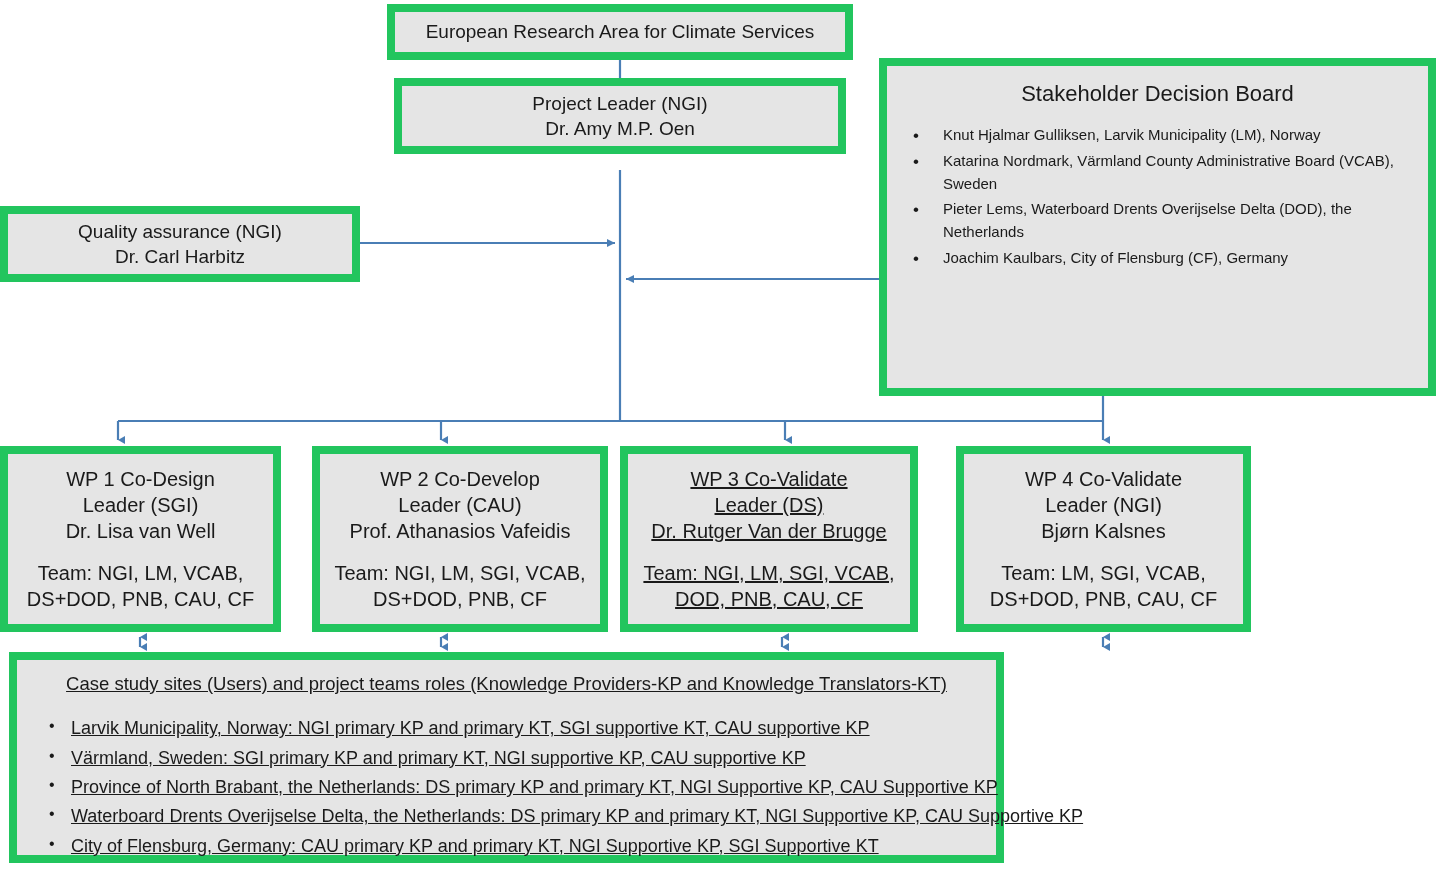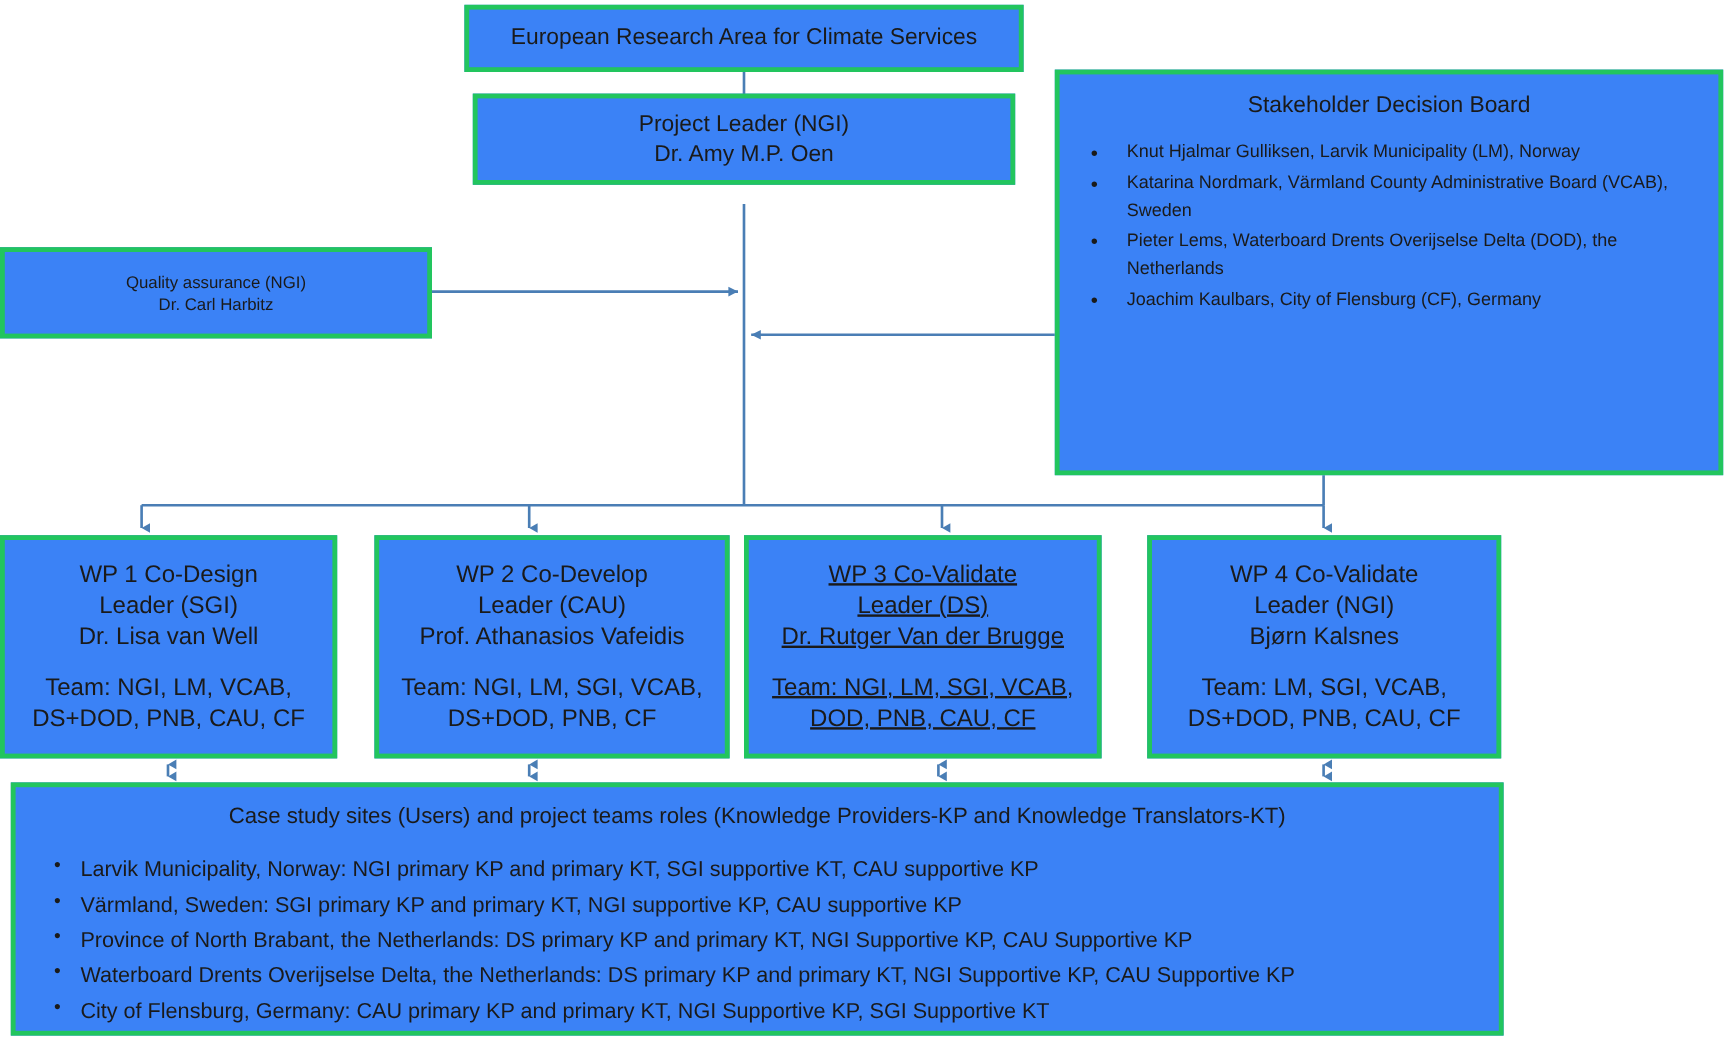--- a/index.html
+++ b/index.html
@@ -23,22 +23,22 @@
     position: absolute;
     left: 0;
     top: 0;
     width: 1440px;
     height: 869px;
     pointer-events: none;
   }
   .node {
     position: absolute;
     box-sizing: border-box;
-    border: 4px solid #22c55e;
-    background: #3b82f6;
+    border: 8px solid #22c55e;
+    background: #e5e5e5;
     display: flex;
     flex-direction: column;
     align-items: center;
     justify-content: center;
     text-align: center;
     line-height: 1.32;
   }
   .node .line {
     display: block;
     white-space: nowrap;
@@ -52,32 +52,32 @@
   #era-node {
     left: 387px; top: 4px; width: 466px; height: 56px;
     font-size: 19px;
   }
   #leader-node {
     left: 394px; top: 78px; width: 452px; height: 76px;
     font-size: 19px;
   }
   #qa-node {
     left: 0px; top: 206px; width: 360px; height: 76px;
-    font-size: 14px;
+    font-size: 19px;
   }
   #sdb-node {
     left: 879px; top: 58px; width: 557px; height: 338px;
     display: block;
     text-align: left;
     padding: 0;
   }
   #sdb-node .sdb-title {
     display: block;
     text-align: center;
-    font-size: 19px;
+    font-size: 22px;
     margin-top: 13px;
     margin-bottom: 16px;
   }
   #sdb-node ul {
     list-style: none;
     margin: 0;
     padding: 0 16px 0 18px;
   }
   #sdb-node li {
     position: relative;
@@ -98,24 +98,25 @@
     top: 446px;
     height: 186px;
     font-size: 20px;
   }
   #wp1-node { left: 0px;    width: 281px; }
   #wp2-node { left: 312px;  width: 296px; }
   #wp3-node { left: 620px;  width: 298px; text-decoration: underline; }
   #wp4-node { left: 956px;  width: 295px; }
 
   #case-node {
-    left: 9px; top: 652px; width: 1244px; height: 211px;
+    left: 9px; top: 652px; width: 995px; height: 211px;
     display: block;
     text-align: left;
     padding: 0;
+    text-decoration: underline;
   }
   #case-node .case-title {
     display: block;
     text-align: center;
     font-size: 18.5px;
     margin-top: 12px;
     margin-bottom: 18px;
   }
   #case-node ul {
     list-style: none;

